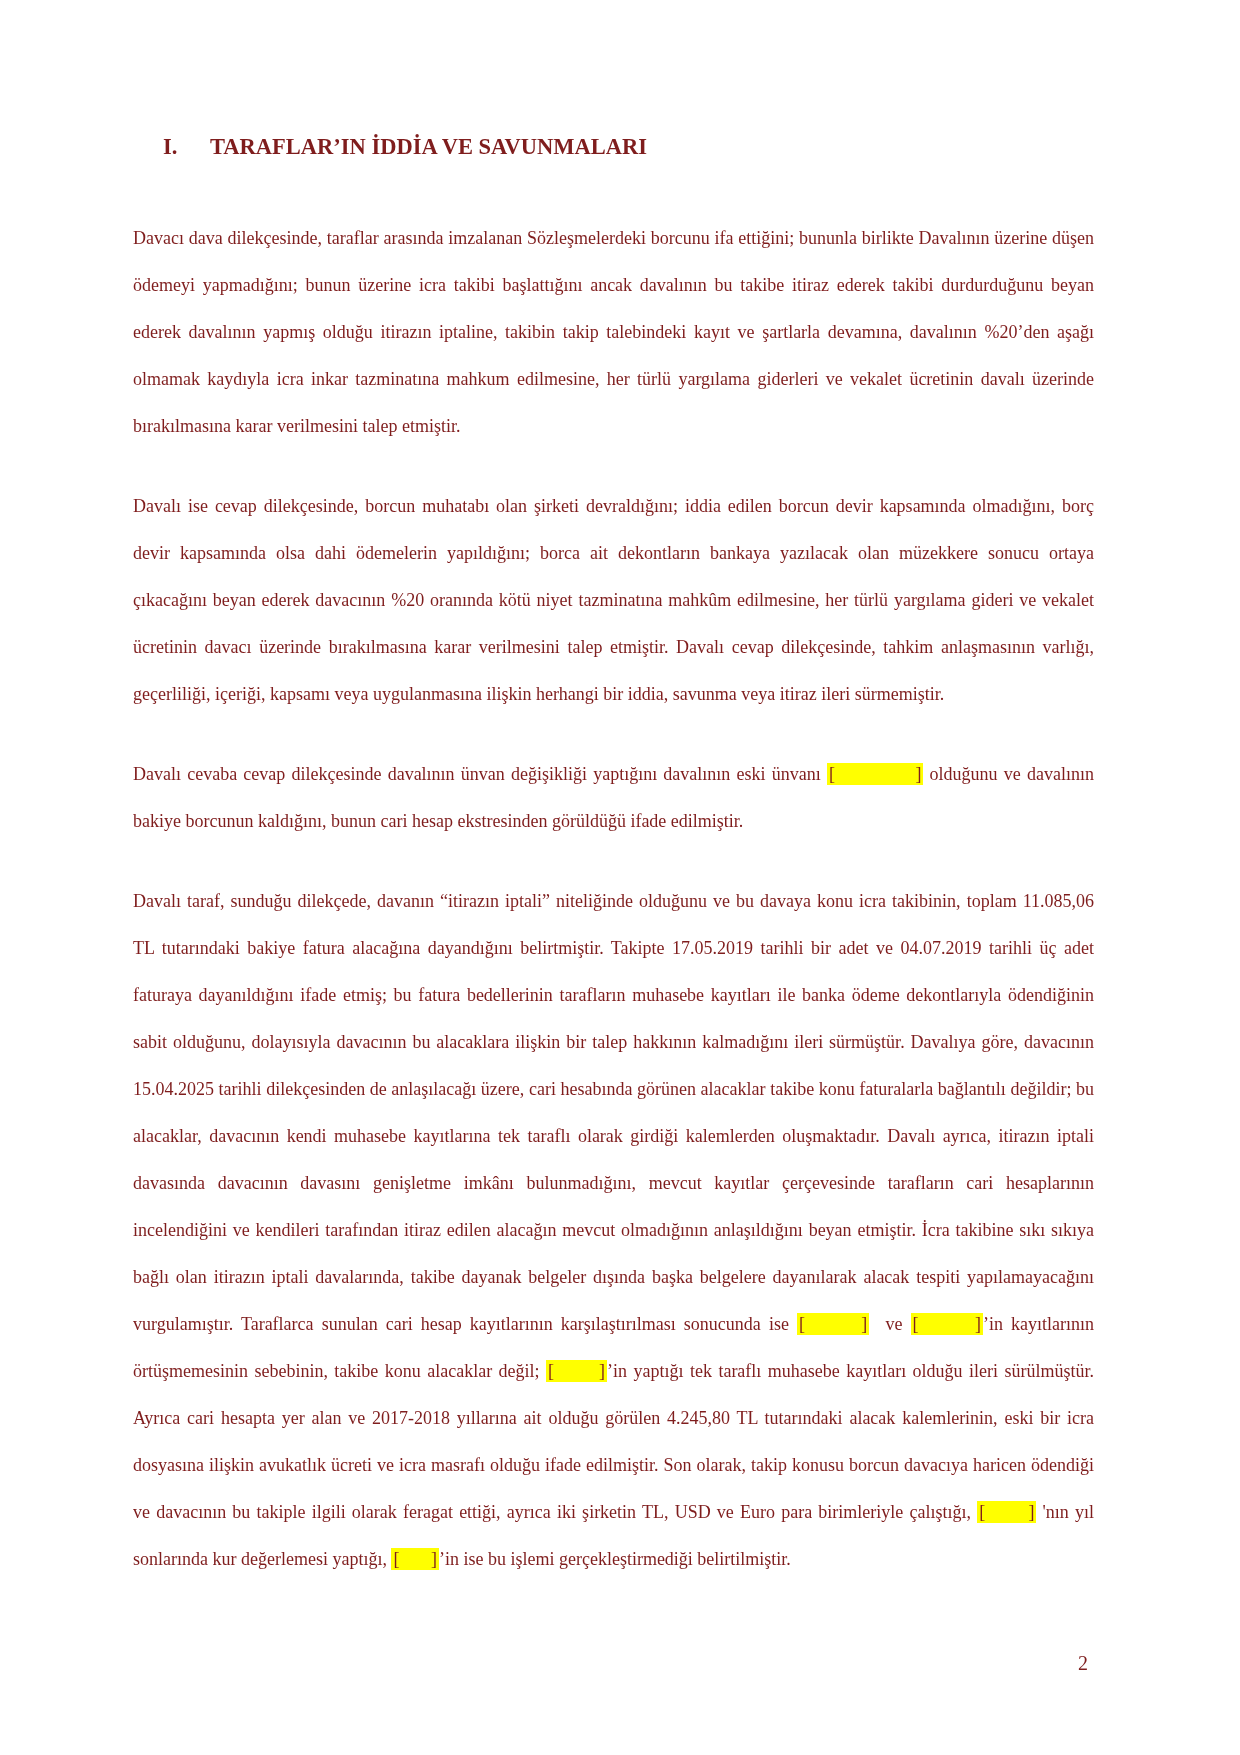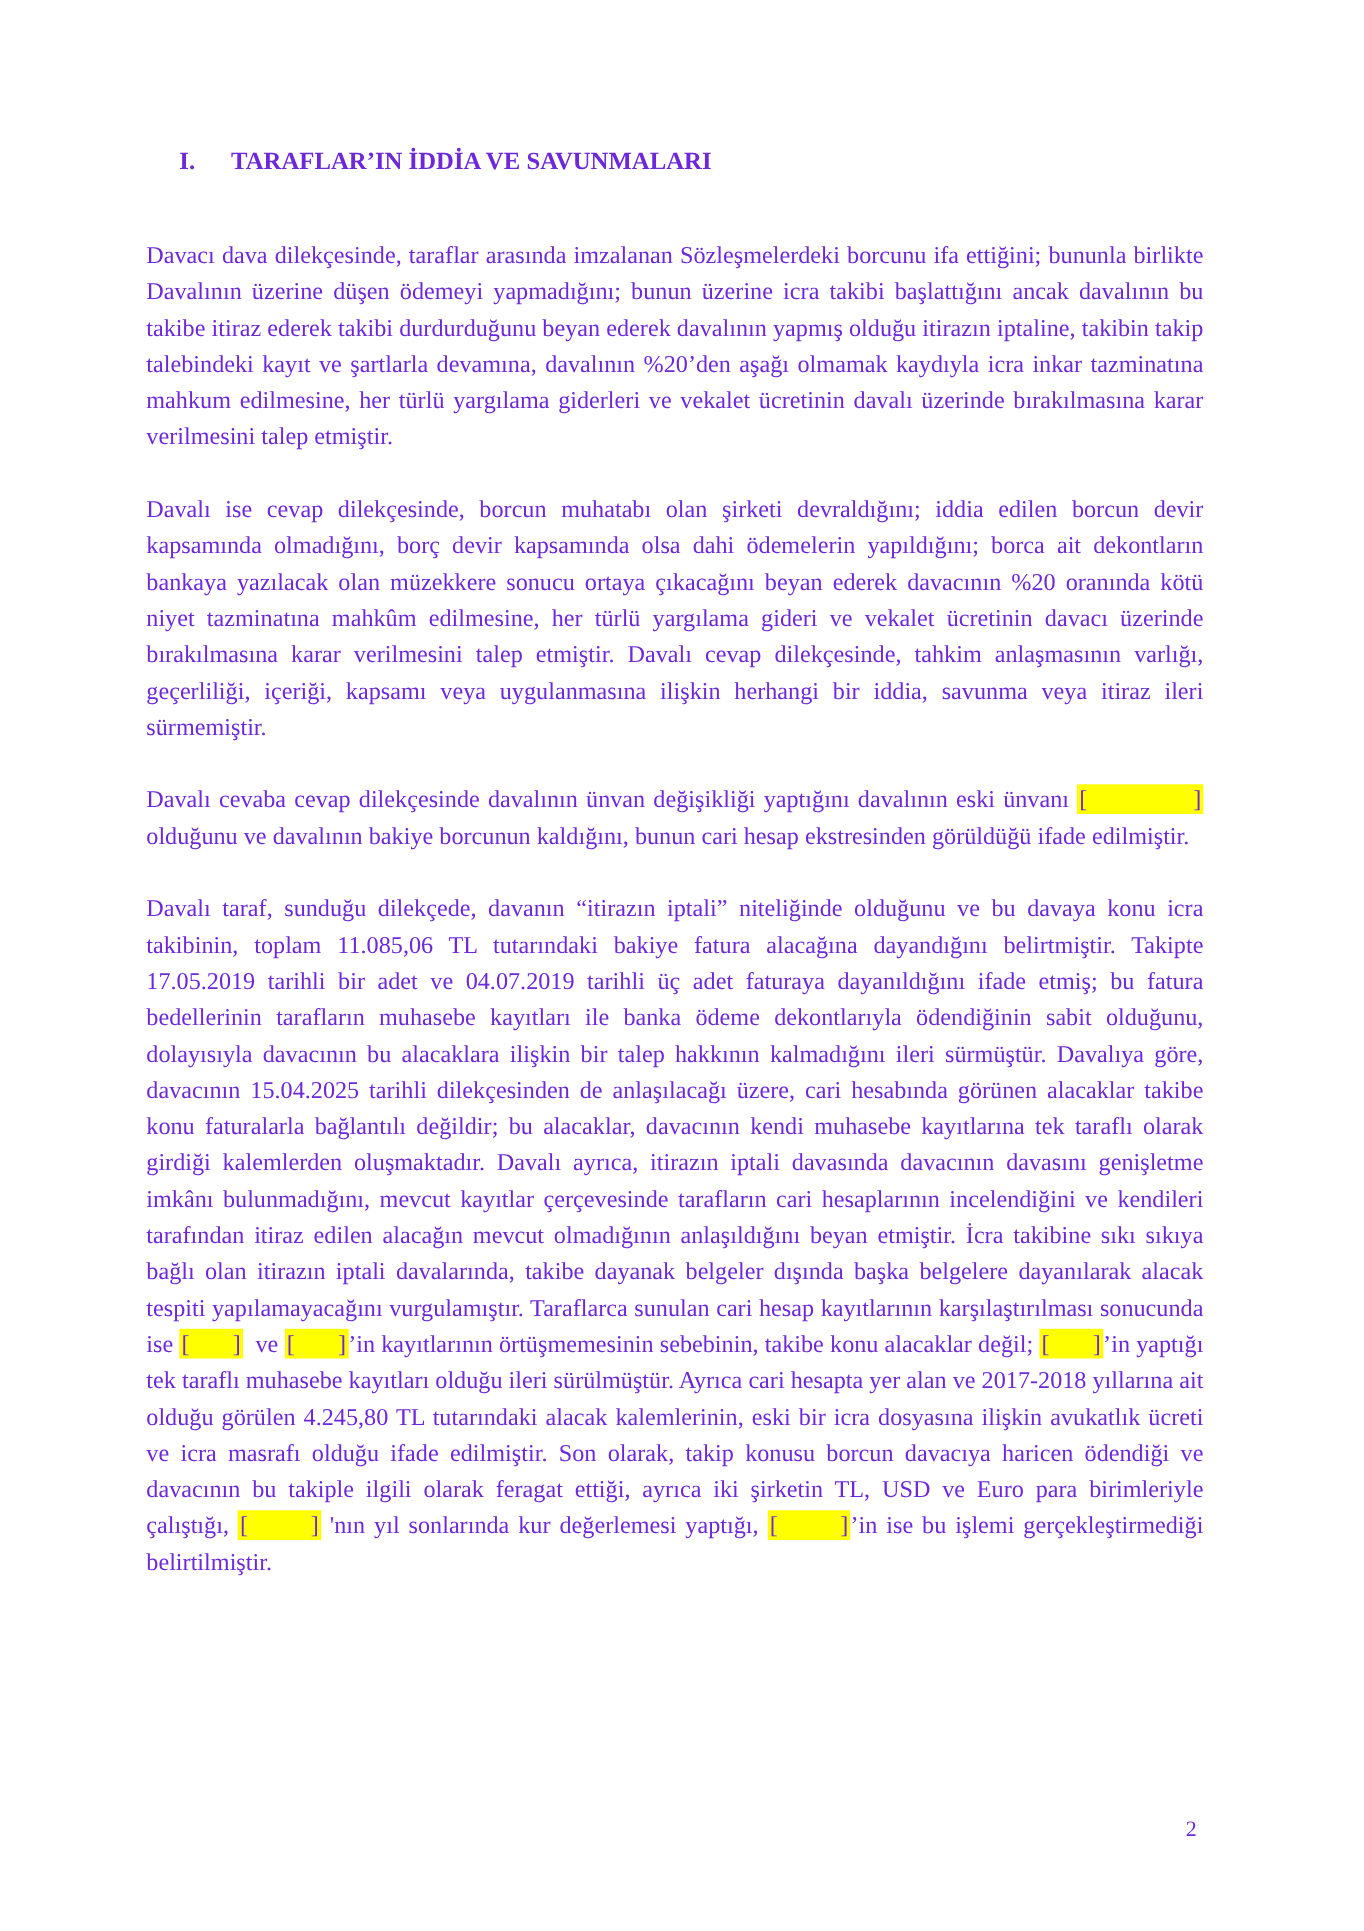--- a/index.html
+++ b/index.html
@@ -6,21 +6,21 @@
     margin: 0;
     padding: 0;
     background: #ffffff;
   }
   .page {
     position: relative;
     width: 1240px;
     height: 1755px;
     background: #ffffff;
     font-family: "Liberation Serif", "DejaVu Serif", serif;
-    color: #6d28d9;
+    color: #7f1d1d;
     overflow: hidden;
   }
   .content {
     position: absolute;
     left: 133px;
     top: 130px;
     width: 975px;
   }
   .heading {
     font-size: 22.5px;
@@ -28,22 +28,22 @@
     line-height: 33px;
     margin: 0 0 52px 0;
     padding-left: 30px;
     white-space: nowrap;
   }
   .heading .numeral {
     display: inline-block;
     width: 47px;
   }
   .para {
-    font-size: 22px;
-    line-height: 33px;
+    font-size: 18px;
+    line-height: 47px;
     text-align: justify;
     margin: 0 14px 33px 0;
   }
   .hl {
     background: #ffff00;
     padding: 1px 2px;
     white-space: nowrap;
   }
   .page-number {
     position: absolute;

